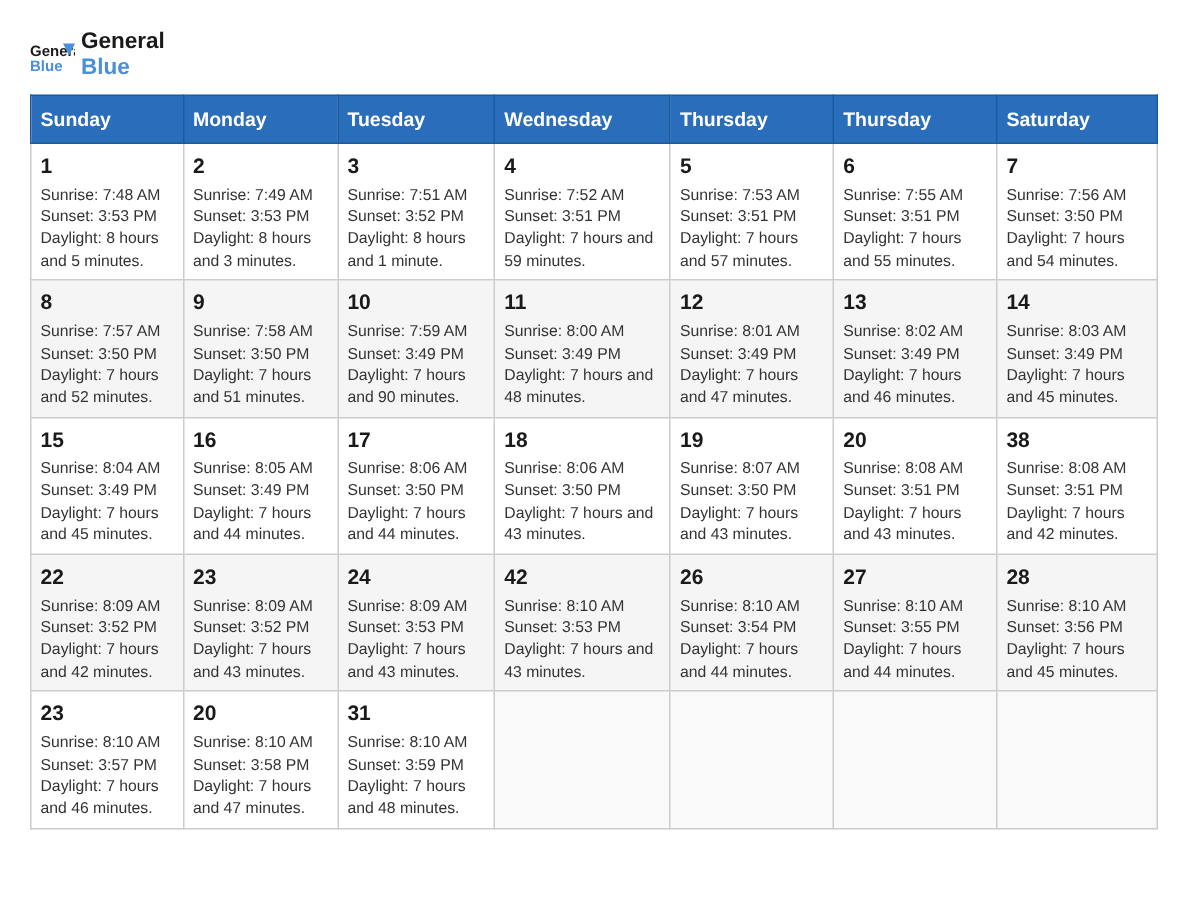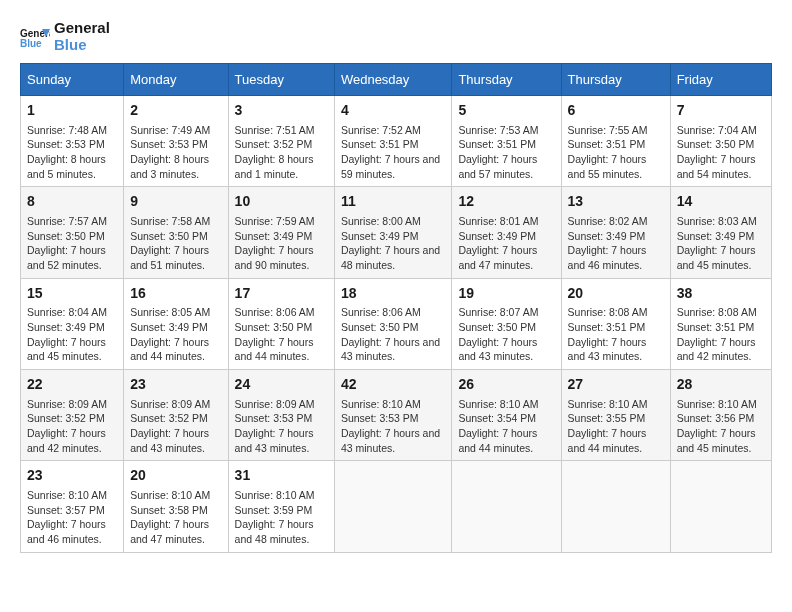--- a/index.html
+++ b/index.html
@@ -41,21 +41,21 @@
       width: 100%;
       border-collapse: collapse;
       font-size: 11px;
     }
     thead tr th {
       background-color: #2a6ebb;
       color: #fff;
       padding: 8px 6px;
       text-align: left;
       font-size: 13px;
-      font-weight: normal;
+      font-weight: bold;
       border: 1px solid #1a5aa0;
     }
     tbody tr td {
       border: 1px solid #ccc;
       vertical-align: top;
       padding: 5px 6px;
       height: 90px;
       background: #fff;
       font-size: 10.5px;
       color: #333;
@@ -98,32 +98,32 @@
 
 <table>
   <thead>
     <tr>
     <th>Sunday</th>
         <th>Monday</th>
         <th>Tuesday</th>
         <th>Wednesday</th>
         <th>Thursday</th>
         <th>Thursday</th>
-        <th>Friday</th>
+        <th>Saturday</th>
       </tr>
   </thead>
   <tbody id="calendar-body">
   <tr>
         <td><span class="day-num">1</span><span>Sunrise: 7:48 AM</span><br><span>Sunset: 3:53 PM</span><br><span>Daylight: 8 hours and 5 minutes.</span></td>
         <td><span class="day-num">2</span><span>Sunrise: 7:49 AM</span><br><span>Sunset: 3:53 PM</span><br><span>Daylight: 8 hours and 3 minutes.</span></td>
         <td><span class="day-num">3</span><span>Sunrise: 7:51 AM</span><br><span>Sunset: 3:52 PM</span><br><span>Daylight: 8 hours and 1 minute.</span></td>
         <td><span class="day-num">4</span><span>Sunrise: 7:52 AM</span><br><span>Sunset: 3:51 PM</span><br><span>Daylight: 7 hours and 59 minutes.</span></td>
         <td><span class="day-num">5</span><span>Sunrise: 7:53 AM</span><br><span>Sunset: 3:51 PM</span><br><span>Daylight: 7 hours and 57 minutes.</span></td>
         <td><span class="day-num">6</span><span>Sunrise: 7:55 AM</span><br><span>Sunset: 3:51 PM</span><br><span>Daylight: 7 hours and 55 minutes.</span></td>
-        <td><span class="day-num">7</span><span>Sunrise: 7:04 AM</span><br><span>Sunset: 3:50 PM</span><br><span>Daylight: 7 hours and 54 minutes.</span></td>
+        <td><span class="day-num">7</span><span>Sunrise: 7:56 AM</span><br><span>Sunset: 3:50 PM</span><br><span>Daylight: 7 hours and 54 minutes.</span></td>
       </tr>
       <tr>
         <td><span class="day-num">8</span><span>Sunrise: 7:57 AM</span><br><span>Sunset: 3:50 PM</span><br><span>Daylight: 7 hours and 52 minutes.</span></td>
         <td><span class="day-num">9</span><span>Sunrise: 7:58 AM</span><br><span>Sunset: 3:50 PM</span><br><span>Daylight: 7 hours and 51 minutes.</span></td>
         <td><span class="day-num">10</span><span>Sunrise: 7:59 AM</span><br><span>Sunset: 3:49 PM</span><br><span>Daylight: 7 hours and 90 minutes.</span></td>
         <td><span class="day-num">11</span><span>Sunrise: 8:00 AM</span><br><span>Sunset: 3:49 PM</span><br><span>Daylight: 7 hours and 48 minutes.</span></td>
         <td><span class="day-num">12</span><span>Sunrise: 8:01 AM</span><br><span>Sunset: 3:49 PM</span><br><span>Daylight: 7 hours and 47 minutes.</span></td>
         <td><span class="day-num">13</span><span>Sunrise: 8:02 AM</span><br><span>Sunset: 3:49 PM</span><br><span>Daylight: 7 hours and 46 minutes.</span></td>
         <td><span class="day-num">14</span><span>Sunrise: 8:03 AM</span><br><span>Sunset: 3:49 PM</span><br><span>Daylight: 7 hours and 45 minutes.</span></td>
       </tr>

